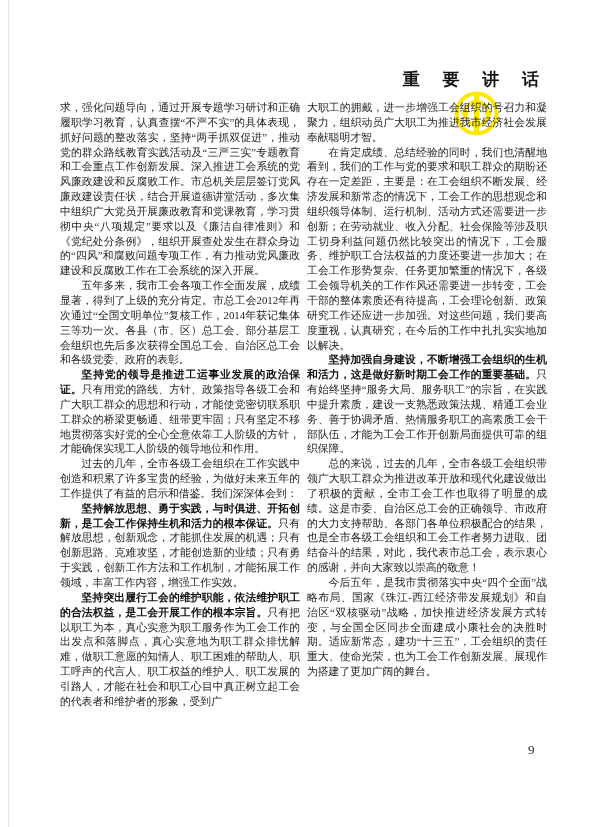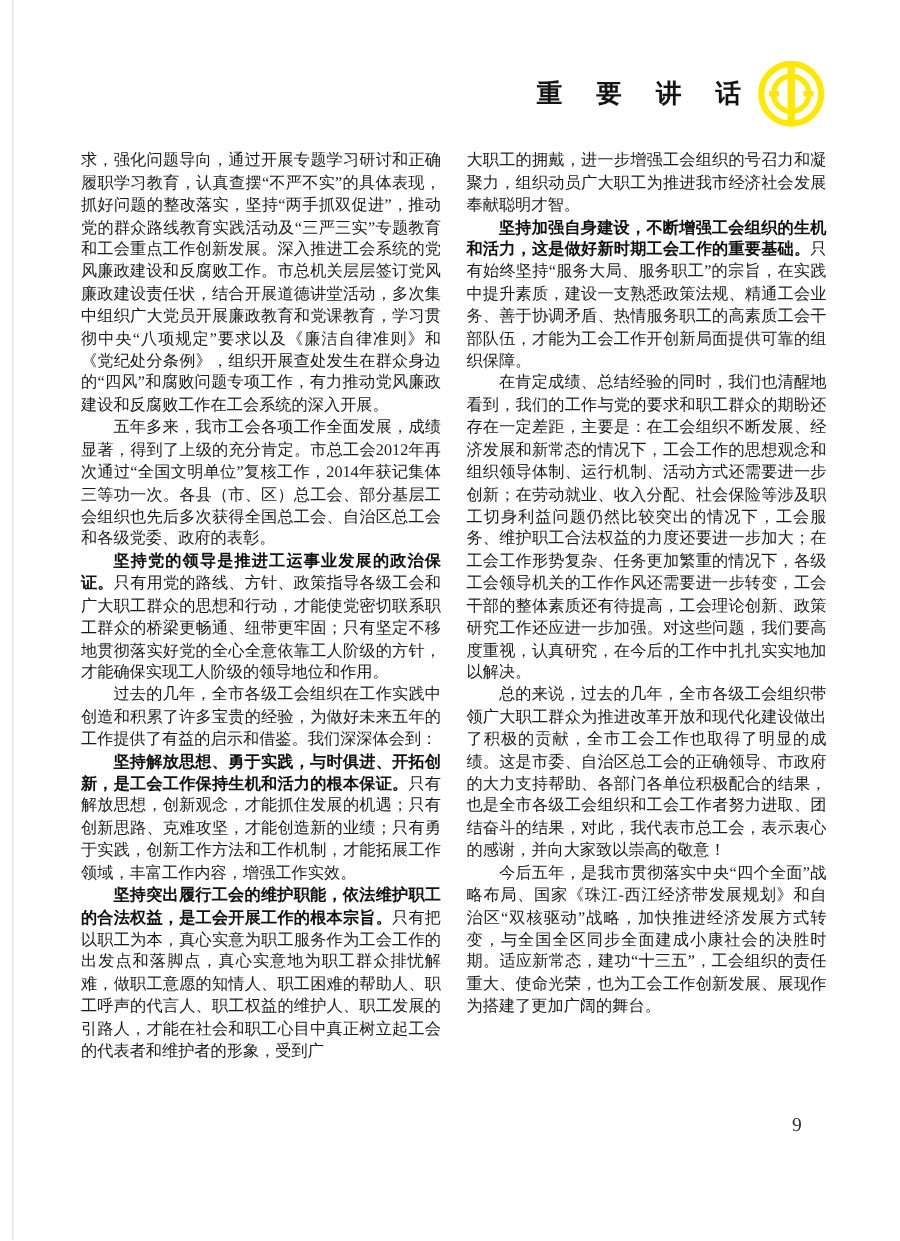--- a/index.html
+++ b/index.html
@@ -7,32 +7,32 @@
     position:relative; width:600px; height:827px; background:#ffffff;
     overflow:hidden;
     font-family:"Liberation Serif","DejaVu Serif",serif;
     color:#1c1c1c;
   }
   .edge-line {
     position:absolute; left:8px; top:0; width:1px; height:100%;
     background:#e4e4e4;
   }
   .header {
-    position:absolute; top:40px; right:50px;
-    display:flex; align-items:center;
+    position:absolute; top:68px; right:50px;
+    display:flex; align-items:center;flex-direction:column;
   }
   .header-title {
     font-family:"Liberation Sans","DejaVu Sans",sans-serif;
     font-weight:bold; font-size:17px; letter-spacing:9px;
     color:#141414; margin-right:2px; white-space:nowrap;
   }
   .logo { width:45px; height:45px; display:inline-block; }
   .columns {
-    position:absolute; top:100px; left:54px;
-    display:flex; gap:17px;
+    position:absolute; top:100px; left:60px;
+    display:flex; gap:7px;
   }
   .column {
     width:240px;
     font-size:10.8px; line-height:14.85px;
     text-align:justify; text-justify:inter-ideograph;
     color:#1b1b1b;
   }
   .column p { margin:0; text-indent:2em; }
   .column p.cont { text-indent:0; }
   .lead, .heading {
@@ -68,21 +68,21 @@
     <div class="column" id="col-left">
         <p class="cont">求，强化问题导向，通过开展专题学习研讨和正确履职学习教育，认真查摆“不严不实”的具体表现，抓好问题的整改落实，坚持“两手抓双促进”，推动党的群众路线教育实践活动及“三严三实”专题教育和工会重点工作创新发展。深入推进工会系统的党风廉政建设和反腐败工作。市总机关层层签订党风廉政建设责任状，结合开展道德讲堂活动，多次集中组织广大党员开展廉政教育和党课教育，学习贯彻中央“八项规定”要求以及《廉洁自律准则》和《党纪处分条例》，组织开展查处发生在群众身边的“四风”和腐败问题专项工作，有力推动党风廉政建设和反腐败工作在工会系统的深入开展。</p>
         <p>五年多来，我市工会各项工作全面发展，成绩显著，得到了上级的充分肯定。市总工会2012年再次通过“全国文明单位”复核工作，2014年获记集体三等功一次。各县（市、区）总工会、部分基层工会组织也先后多次获得全国总工会、自治区总工会和各级党委、政府的表彰。</p>
         <p><span class="lead">坚持党的领导是推进工运事业发展的政治保证。</span>只有用党的路线、方针、政策指导各级工会和广大职工群众的思想和行动，才能使党密切联系职工群众的桥梁更畅通、纽带更牢固；只有坚定不移地贯彻落实好党的全心全意依靠工人阶级的方针，才能确保实现工人阶级的领导地位和作用。</p>
         <p>过去的几年，全市各级工会组织在工作实践中创造和积累了许多宝贵的经验，为做好未来五年的工作提供了有益的启示和借鉴。我们深深体会到：</p>
         <p><span class="lead">坚持解放思想、勇于实践，与时俱进、开拓创新，是工会工作保持生机和活力的根本保证。</span>只有解放思想，创新观念，才能抓住发展的机遇；只有创新思路、克难攻坚，才能创造新的业绩；只有勇于实践，创新工作方法和工作机制，才能拓展工作领域，丰富工作内容，增强工作实效。</p>
         <p><span class="lead">坚持突出履行工会的维护职能，依法维护职工的合法权益，是工会开展工作的根本宗旨。</span>只有把以职工为本，真心实意为职工服务作为工会工作的出发点和落脚点，真心实意地为职工群众排忧解难，做职工意愿的知情人、职工困难的帮助人、职工呼声的代言人、职工权益的维护人、职工发展的引路人，才能在社会和职工心目中真正树立起工会的代表者和维护者的形象，受到广</p>
       </div>
     <div class="column" id="col-right">
         <p class="cont">大职工的拥戴，进一步增强工会组织的号召力和凝聚力，组织动员广大职工为推进我市经济社会发展奉献聪明才智。</p>
+        <p>在肯定成绩、总结经验的同时，我们也清醒地看到，我们的工作与党的要求和职工群众的期盼还存在一定差距，主要是：在工会组织不断发展、经济发展和新常态的情况下，工会工作的思想观念和组织领导体制、运行机制、活动方式还需要进一步创新；在劳动就业、收入分配、社会保险等涉及职工切身利益问题仍然比较突出的情况下，工会服务、维护职工合法权益的力度还要进一步加大；在工会工作形势复杂、任务更加繁重的情况下，各级工会领导机关的工作作风还需要进一步转变，工会干部的整体素质还有待提高，工会理论创新、政策研究工作还应进一步加强。对这些问题，我们要高度重视，认真研究，在今后的工作中扎扎实实地加以解决。</p>
         <p><span class="lead">坚持加强自身建设，不断增强工会组织的生机和活力，这是做好新时期工会工作的重要基础。</span>只有始终坚持“服务大局、服务职工”的宗旨，在实践中提升素质，建设一支熟悉政策法规、精通工会业务、善于协调矛盾、热情服务职工的高素质工会干部队伍，才能为工会工作开创新局面提供可靠的组织保障。</p>
-        <p>在肯定成绩、总结经验的同时，我们也清醒地看到，我们的工作与党的要求和职工群众的期盼还存在一定差距，主要是：在工会组织不断发展、经济发展和新常态的情况下，工会工作的思想观念和组织领导体制、运行机制、活动方式还需要进一步创新；在劳动就业、收入分配、社会保险等涉及职工切身利益问题仍然比较突出的情况下，工会服务、维护职工合法权益的力度还要进一步加大；在工会工作形势复杂、任务更加繁重的情况下，各级工会领导机关的工作作风还需要进一步转变，工会干部的整体素质还有待提高，工会理论创新、政策研究工作还应进一步加强。对这些问题，我们要高度重视，认真研究，在今后的工作中扎扎实实地加以解决。</p>
         <p>总的来说，过去的几年，全市各级工会组织带领广大职工群众为推进改革开放和现代化建设做出了积极的贡献，全市工会工作也取得了明显的成绩。这是市委、自治区总工会的正确领导、市政府的大力支持帮助、各部门各单位积极配合的结果，也是全市各级工会组织和工会工作者努力进取、团结奋斗的结果，对此，我代表市总工会，表示衷心的感谢，并向大家致以崇高的敬意！</p>
         <p>今后五年，是我市贯彻落实中央“四个全面”战略布局、国家《珠江-西江经济带发展规划》和自治区“双核驱动”战略，加快推进经济发展方式转变，与全国全区同步全面建成小康社会的决胜时期。适应新常态，建功“十三五”，工会组织的责任重大、使命光荣，也为工会工作创新发展、展现作为搭建了更加广阔的舞台。</p>
       </div>
   </div>
 
   <div class="page-number">9</div>
 </div>
 
 </body></html>

